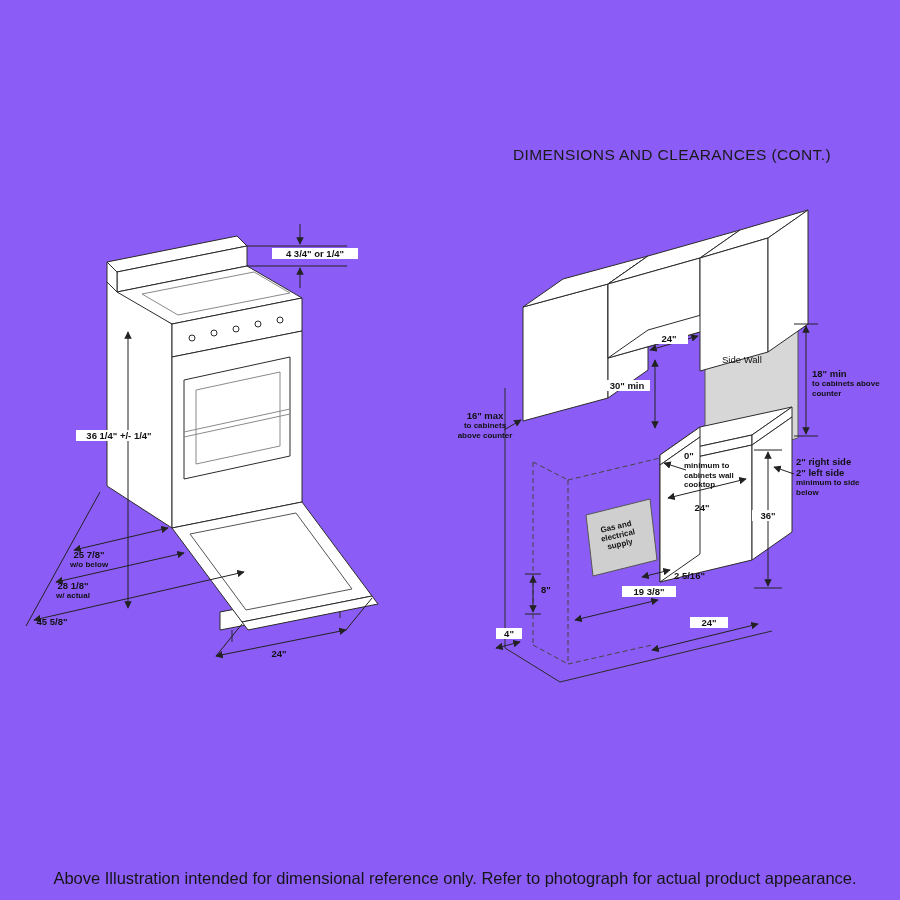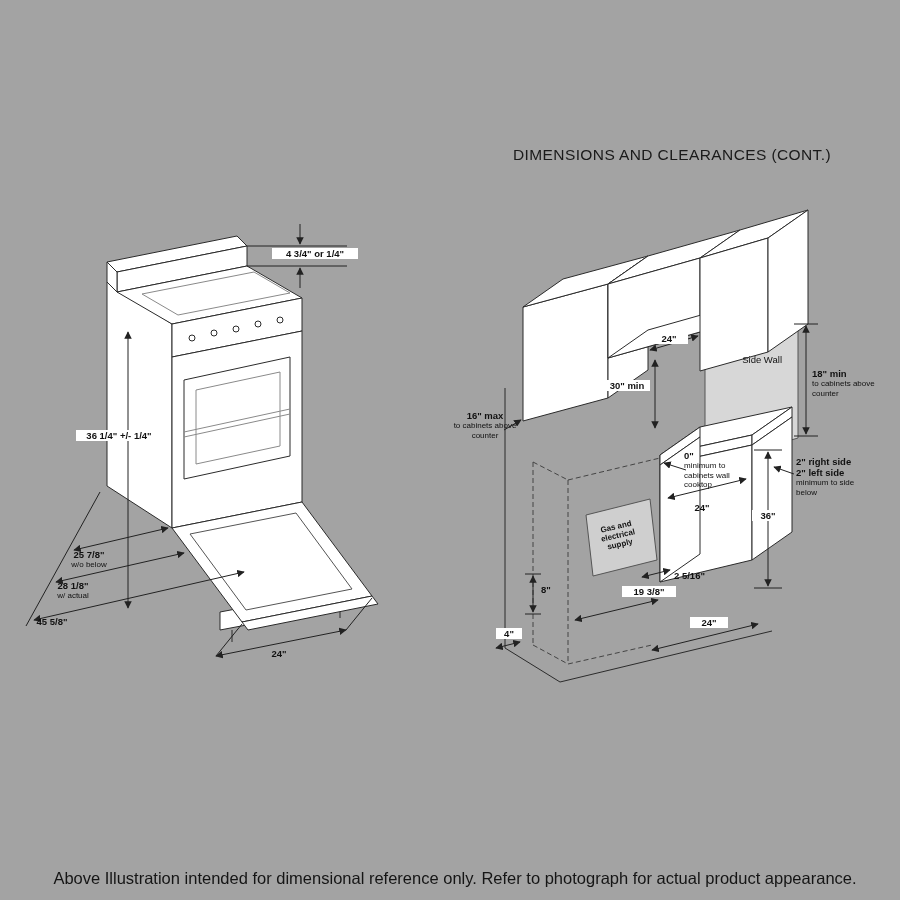--- a/index.html
+++ b/index.html
@@ -1,28 +1,28 @@
 <!DOCTYPE html>
 <html><head>
 <meta charset="utf-8">
 <style>
   html,body{margin:0;padding:0;background:#fff;}
   body{width:900px;height:900px;font-family:"Liberation Sans",sans-serif;color:#111;}
-  .stage{position:relative;width:900px;height:900px;background:#a3a3a3;overflow:hidden;}
+  .stage{position:relative;width:900px;height:900px;background:#8b5cf6;overflow:hidden;}
   svg.lineart{position:absolute;left:0;top:0;}
   .lbl{position:absolute;color:#111;line-height:1.18;text-align:center;}
   .lbl.left{text-align:left;}
   .lbl .v{display:block;font-weight:bold;font-size:9.5px;}
-  .lbl .note{display:block;font-weight:normal;font-size:8px;}
+  .lbl .note{display:block;font-weight:bold;font-size:8px;}
   .dim1{font-size:9.5px;font-weight:bold;}
   .bg{background:#fff;}
   .title{position:absolute;left:452px;top:146px;width:440px;text-align:center;font-size:15.5px;letter-spacing:.4px;color:#1a1a1a;}
   .subtitle{position:absolute;left:452px;top:170px;width:440px;text-align:center;font-size:11px;letter-spacing:.3px;color:#1a1a1a;}
   .footer{position:absolute;left:20px;top:869px;width:870px;text-align:center;font-size:16.5px;color:#151515;}
-  .sidewall-lbl{position:absolute;left:722px;top:354px;width:60px;font-size:9.5px;text-align:right;}
+  .sidewall-lbl{position:absolute;left:722px;top:354px;width:60px;font-size:9.5px;text-align:left;}
   .gas-lbl{position:absolute;left:590px;top:522px;width:56px;font-size:8px;font-weight:bold;text-align:center;transform:rotate(-13deg);}
 </style>
 </head>
 <body>
 
 <div class="stage">
 
   <svg class="lineart" width="900" height="900" viewBox="0 0 900 900">
     <defs>
       <marker id="ah" viewBox="0 0 10 10" refX="9" refY="5" markerWidth="7.5" markerHeight="7.5" orient="auto-start-reverse">

